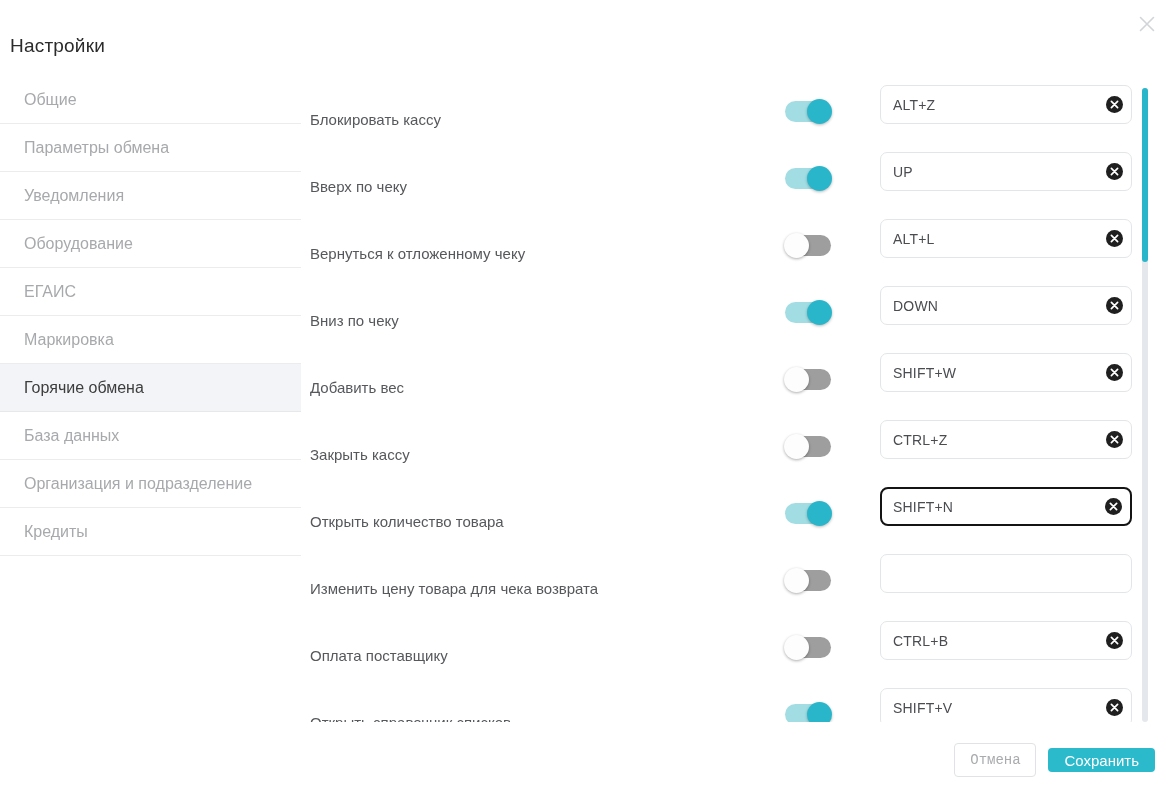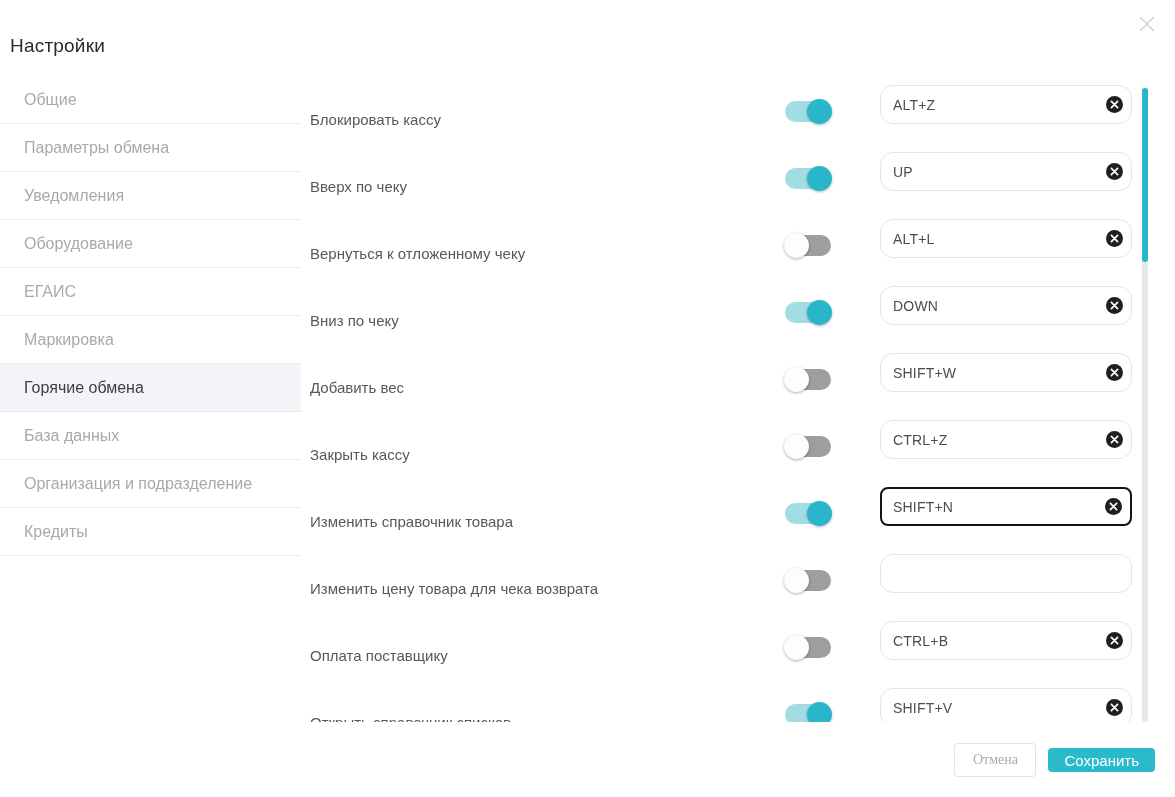--- a/index.html
+++ b/index.html
@@ -129,21 +129,21 @@
   }
 
   
   .hk-field {
     position: absolute;
     left: 570px;
     top: 9px;
     width: 252px;
     height: 39px;
     border: 1px solid #e3e6e8;
-    border-radius: 13px;
+    border-radius: 7px;
     background: #ffffff;
     display: flex;
     align-items: center;
   }
   .hk-field.focused {
     border: 2px solid #141414;
     border-radius: 8px;
   }
   .hk-value {
     flex: 1;
@@ -203,21 +203,21 @@
     align-items: center;
     gap: 12px;
   }
   #cancel-button {
     min-width: 82px;
     height: 34px;
     padding: 7px 14px;
     background: #ffffff;
     border: 1px solid #e0e2e5;
     border-radius: 4px;
-    font-family: Liberation Serif, serif;
+    font-family: Liberation Mono, monospace;
     font-size: 14px;
     color: #a9abae;
     cursor: pointer;
   }
   #save-button {
     min-width: 100px;
     height: 24px;
     padding: 0 16px;
     background: #2bb9cc;
     border: none;
@@ -361,21 +361,21 @@
           <input class="hk-value" type="text" value="CTRL+Z" style="">
           <button class="clear-btn">
             <svg width="17" height="17" viewBox="0 0 17 17" aria-hidden="true">
               <circle cx="8.5" cy="8.5" r="8.5" fill="#1f1f1f"></circle>
               <path d="M5.4 5.4 L11.6 11.6 M11.6 5.4 L5.4 11.6" stroke="#ffffff" stroke-width="1.7" stroke-linecap="round"></path>
             </svg>
           </button>
         </div>
       </div>
       <div class="row">
-        <div class="row-label">Изменить справочник товара</div>
+        <div class="row-label">Открыть количество товара</div>
         <div class="toggle on">
           <div class="knob"></div>
         </div>
         <div class="hk-field focused">
           <input class="hk-value" type="text" value="SHIFT+N" style="">
           <button class="clear-btn">
             <svg width="17" height="17" viewBox="0 0 17 17" aria-hidden="true">
               <circle cx="8.5" cy="8.5" r="8.5" fill="#1f1f1f"></circle>
               <path d="M5.4 5.4 L11.6 11.6 M11.6 5.4 L5.4 11.6" stroke="#ffffff" stroke-width="1.7" stroke-linecap="round"></path>
             </svg>

